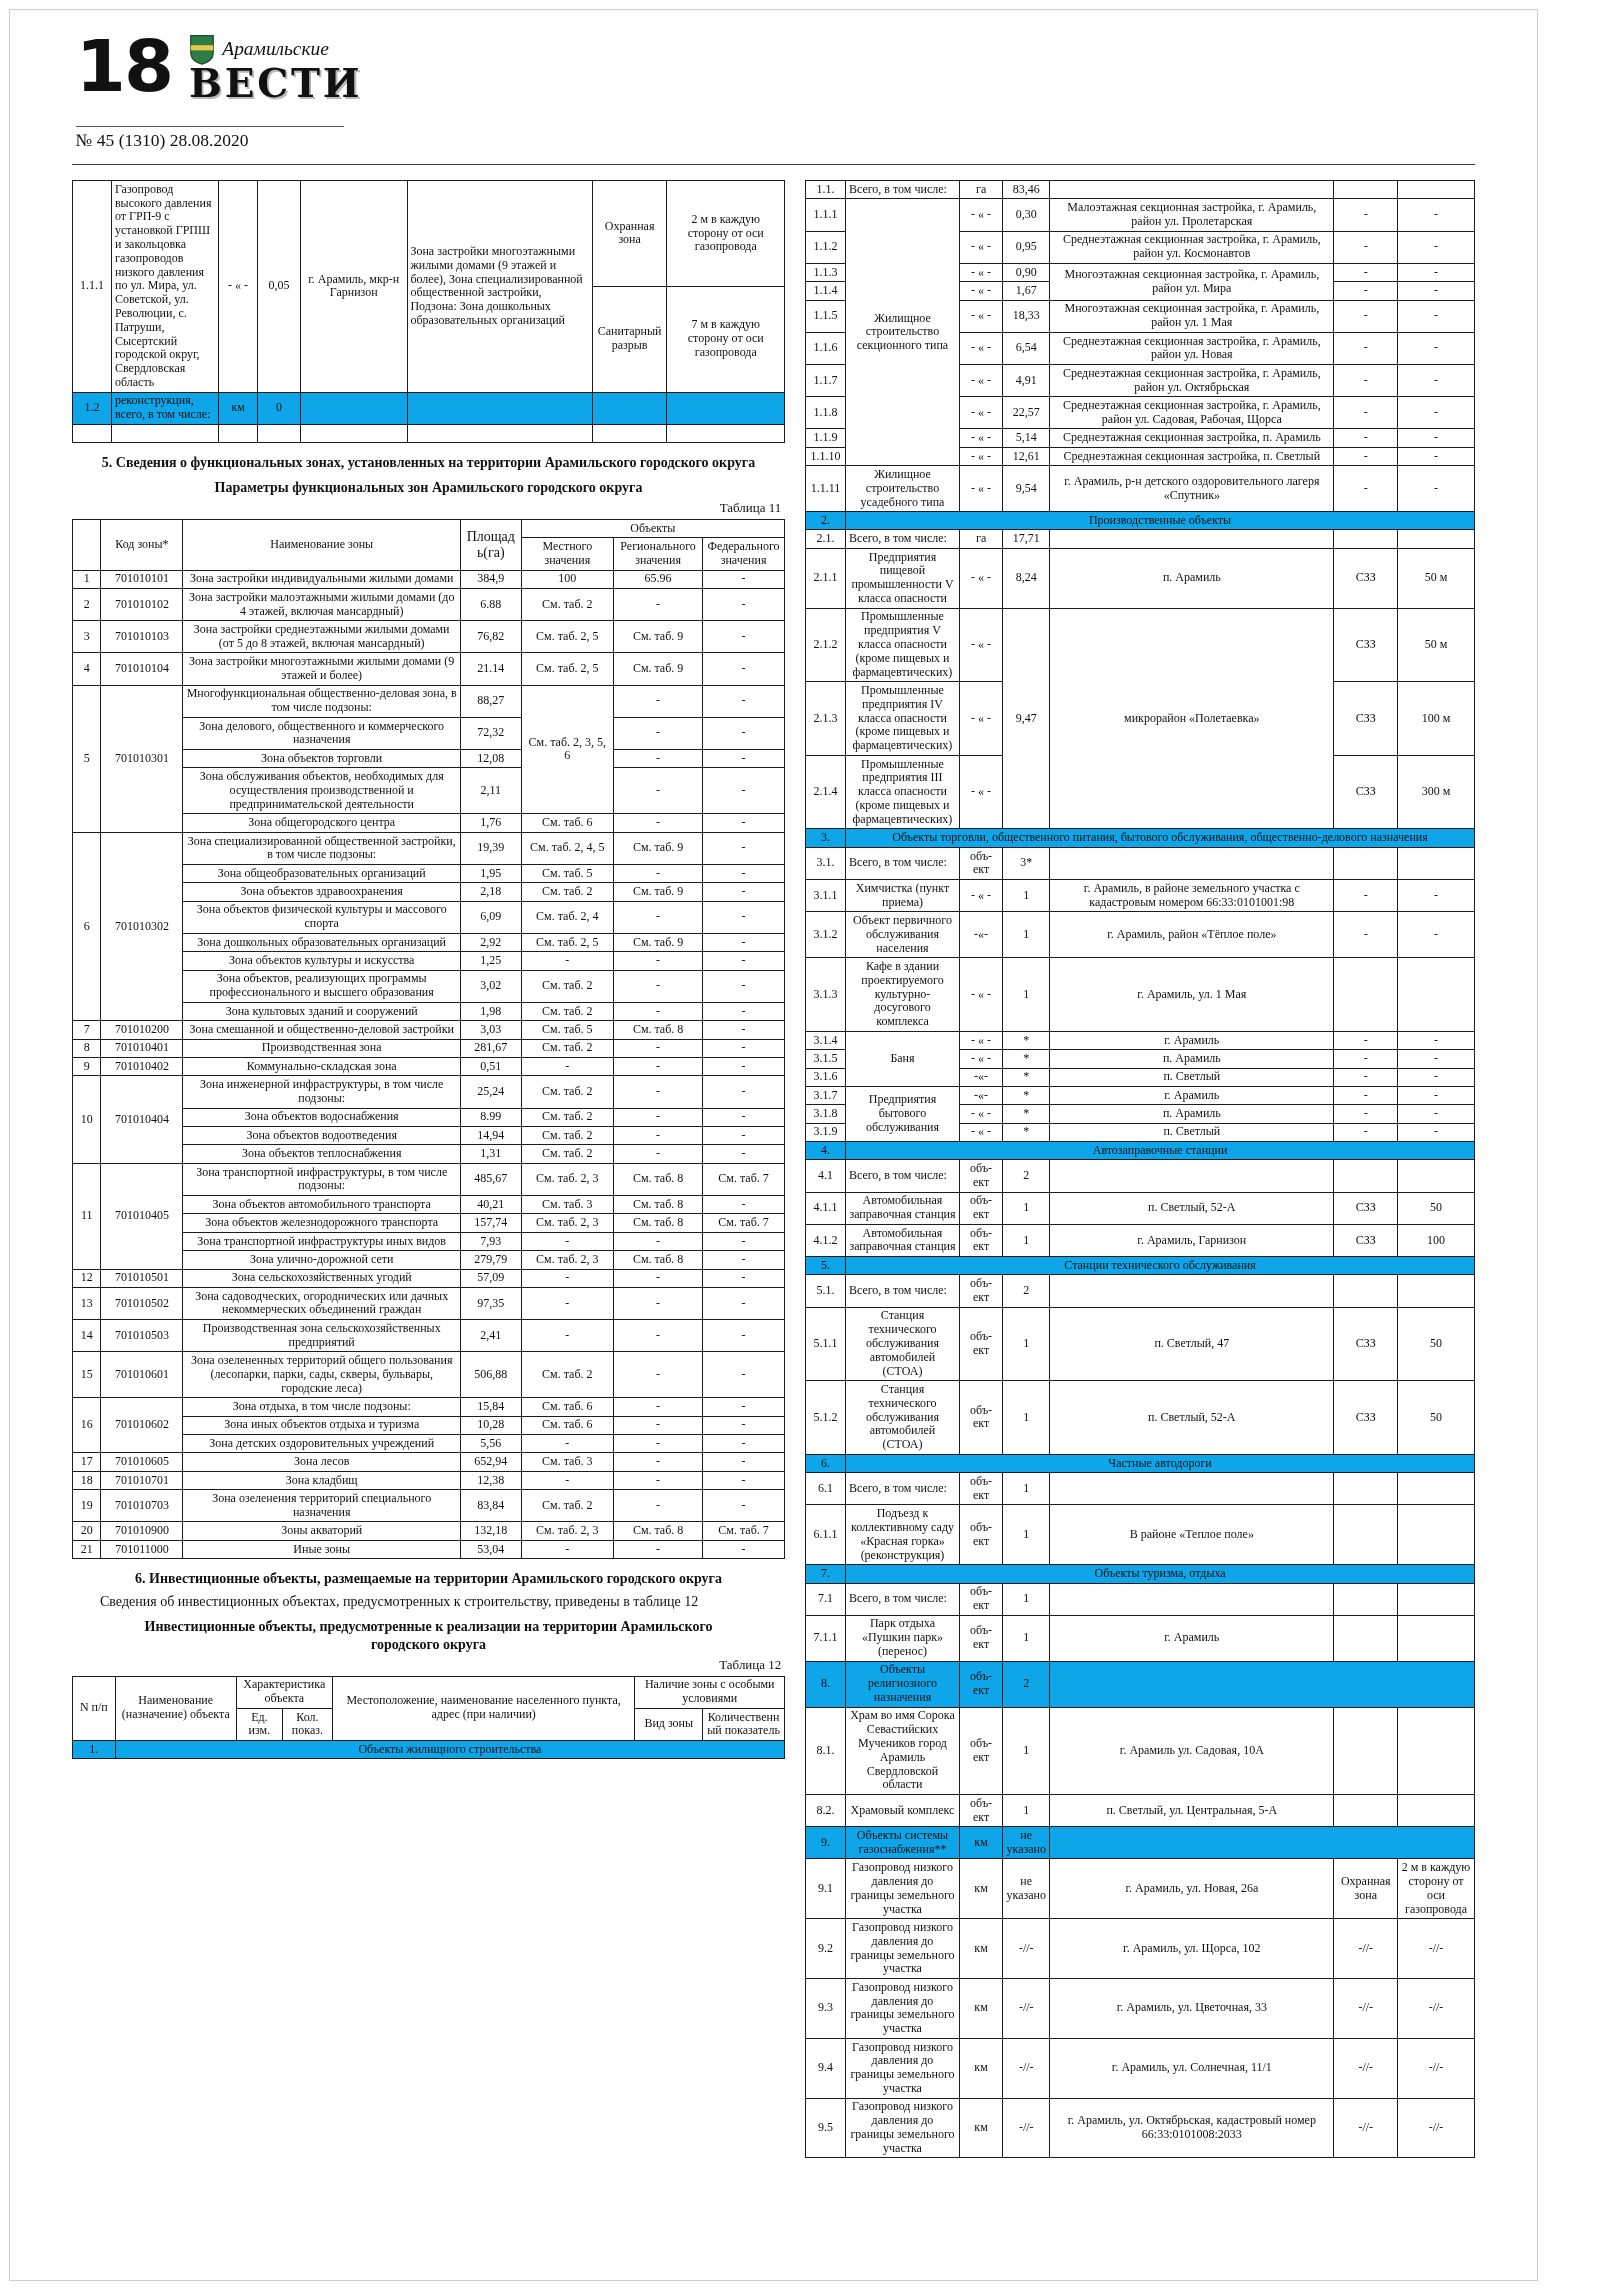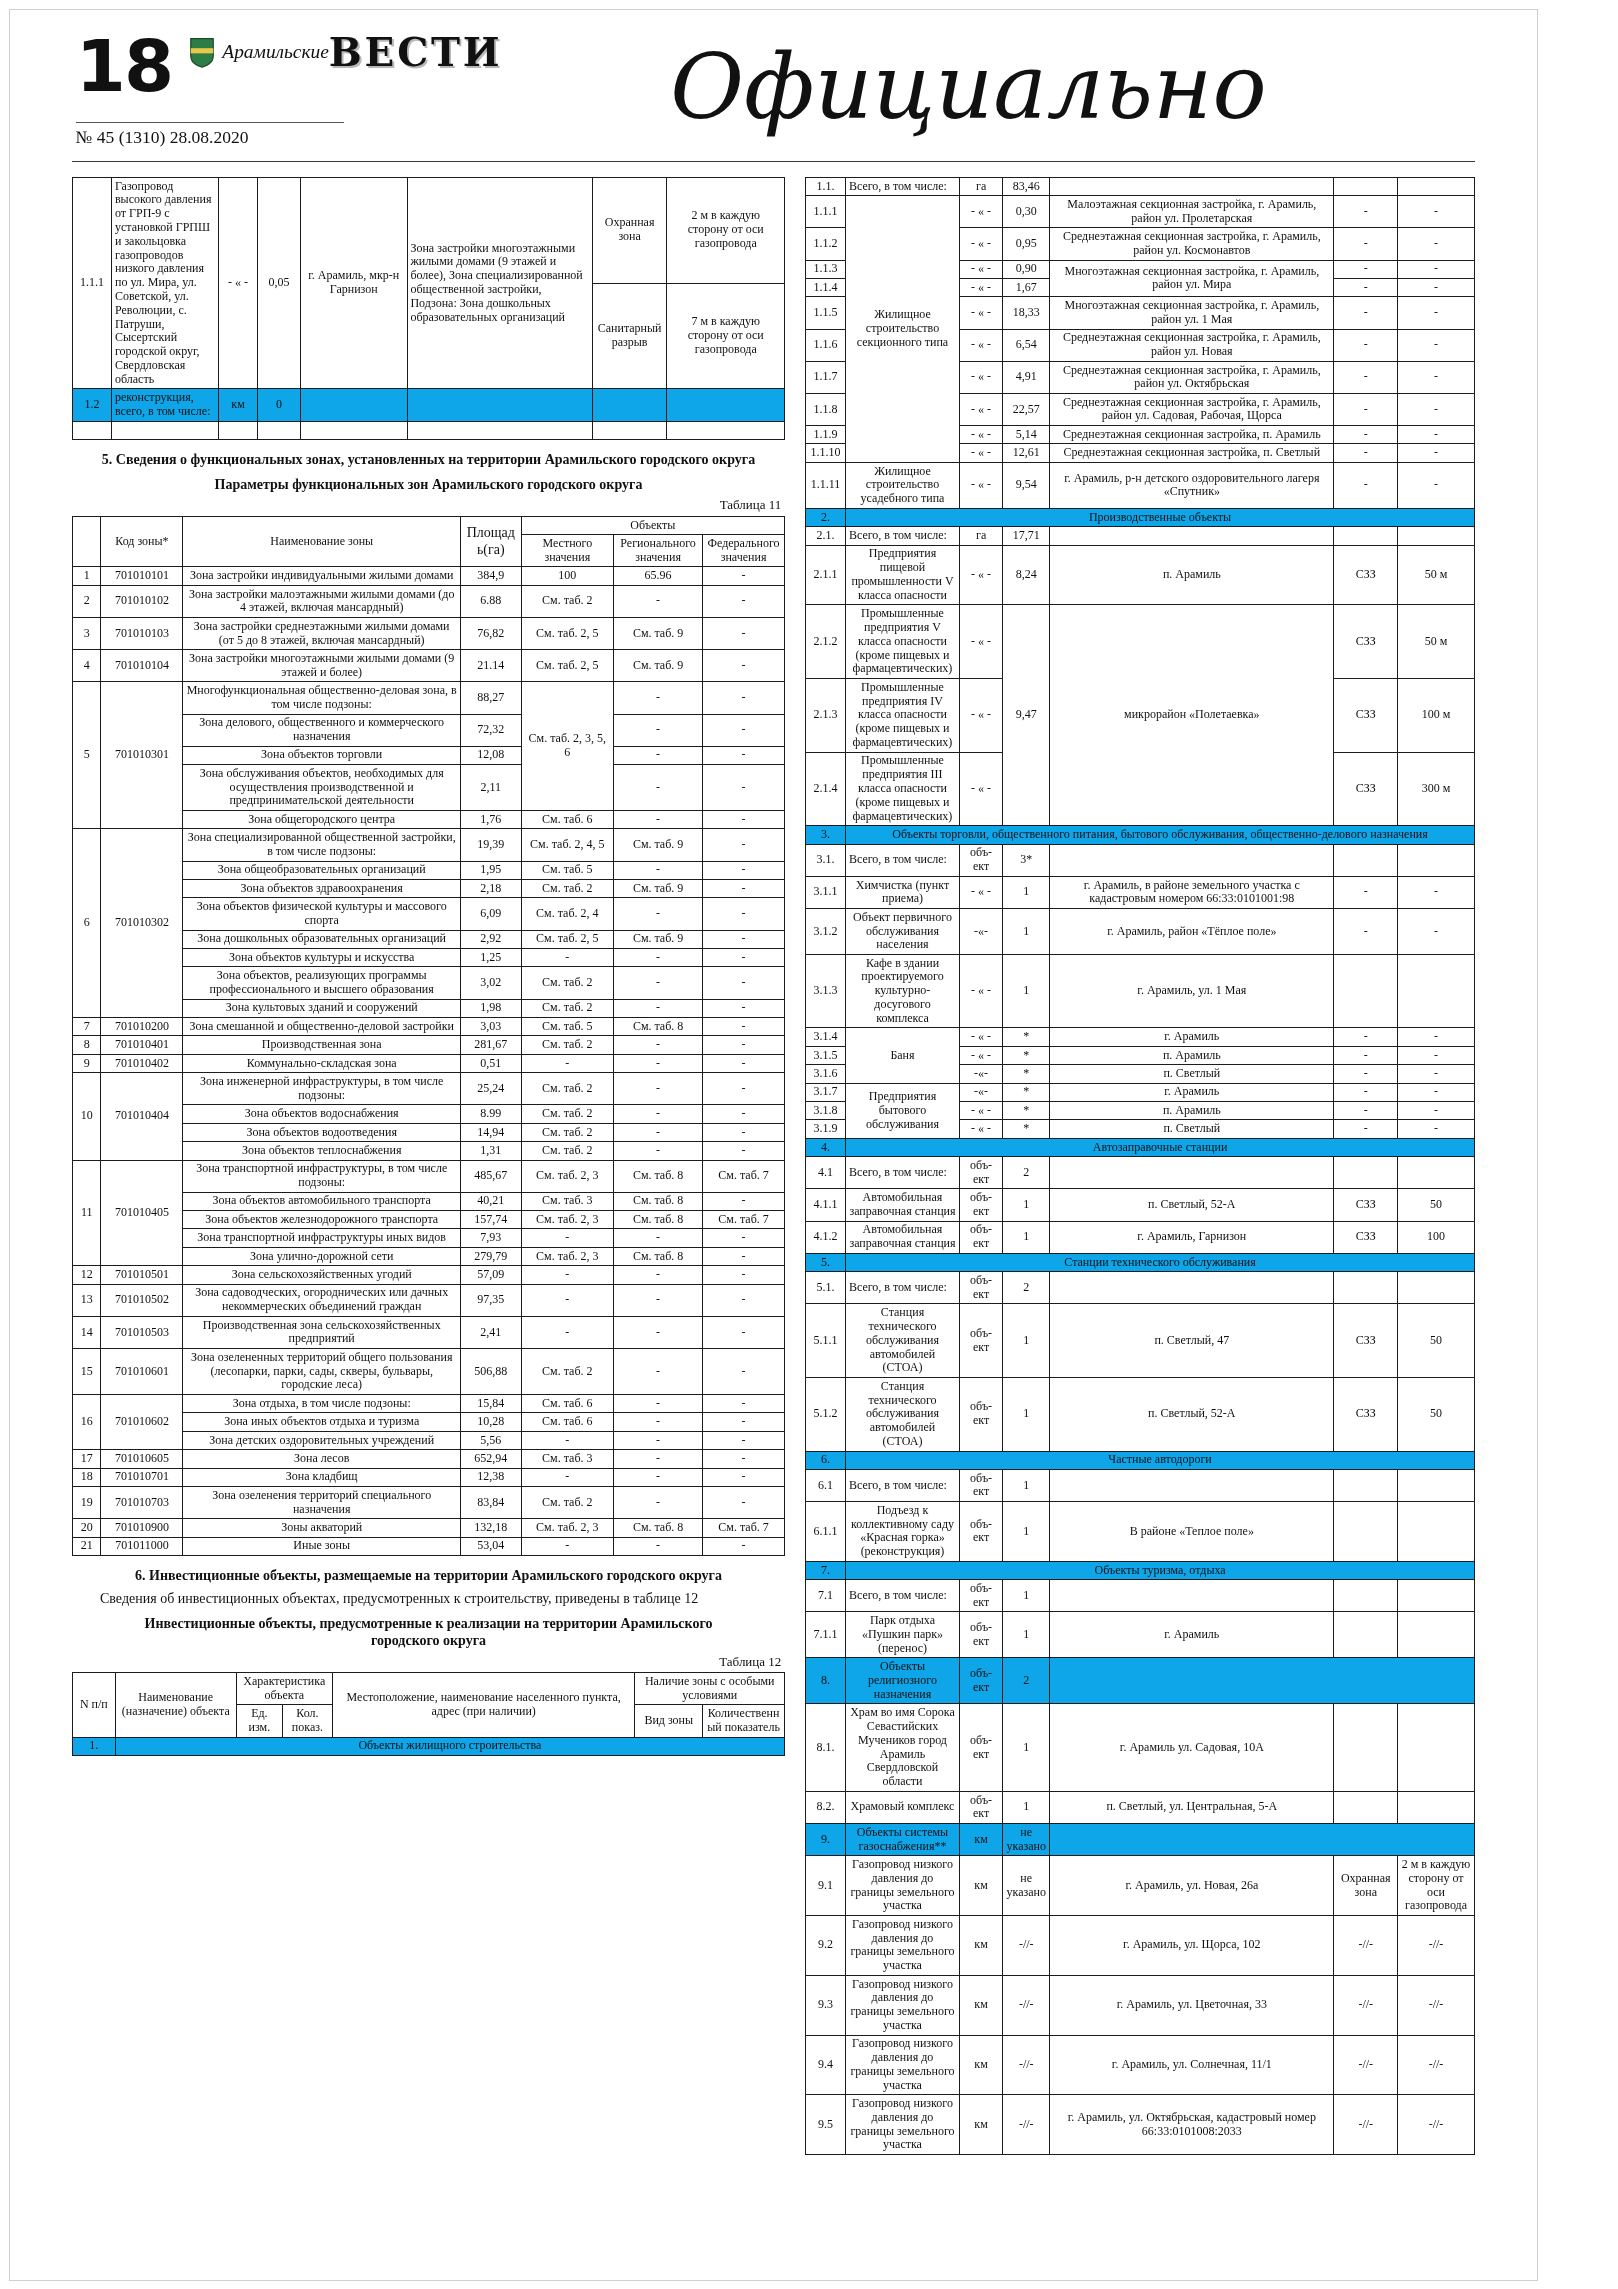--- a/index.html
+++ b/index.html
@@ -10,21 +10,21 @@
     font-family:"Liberation Serif","DejaVu Serif",serif;
     padding:28px 72px 24px 72px;
   }
   .frame { position:absolute; inset:9.2px; border:0.9px solid #cfcfcf; pointer-events:none; }
 
   
   .masthead { display:flex; align-items:center; border-bottom:1.8px solid #3a3a3a; padding:5.5px 3.7px 13px 3.7px; margin-bottom:14.8px; }
   .mast-left { flex:0 0 auto; }
   .mast-row { display:flex; align-items:flex-start; gap:16.6px; }
   .page-num { font-family:"DejaVu Sans","Liberation Sans",sans-serif; font-weight:bold; font-size:72px; line-height:0.9; letter-spacing:-1.8px; }
-  .logo { display:flex; }
+  .logo { display:flex; flex-direction:column; }
   .logo-top { display:flex; align-items:center; gap:7.4px; font-style:italic; font-size:19.4px; }
   .crest { display:inline-flex; }
   .logo-bottom { font-family:"DejaVu Serif",serif; font-weight:bold; font-size:39px; line-height:0.95; letter-spacing:2.8px; text-shadow:1.8px 1.8px 0 #b8b8b8; }
   .issue { font-size:17.5px; margin-top:24px; border-top:0.9px solid #555; padding-top:3.7px; width:268px; }
   .official { flex:1; text-align:center; font-family:"DejaVu Serif",serif; font-style:italic; font-size:90px; line-height:1; padding-right:37px; margin-top:-7.4px; }
 
   
   .cols { display:flex; gap:20px; align-items:flex-start; }
   .col-left { width:713px; flex:0 0 auto; }
   .col-right { flex:1; }
@@ -63,21 +63,20 @@
                 <path d="M2 13 h26 v6 h-26 z" fill="#e8c84a"></path>
               </svg>
             </span>
             <span class="logo-name">Арамильские</span>
           </div>
           <div class="logo-bottom">ВЕСТИ</div>
         </div>
       </div>
       <div class="issue">№ 45 (1310) 28.08.2020</div>
     </div>
-    <div class="official">Официально</div>
   </header>
 
   <div class="cols">
     <div class="col col-left">
       <div>
           <table class="grid">
             <colgroup>
               <col style="width: 5.5%;">
               <col style="width: 15%;">
               <col style="width: 5.5%;">

